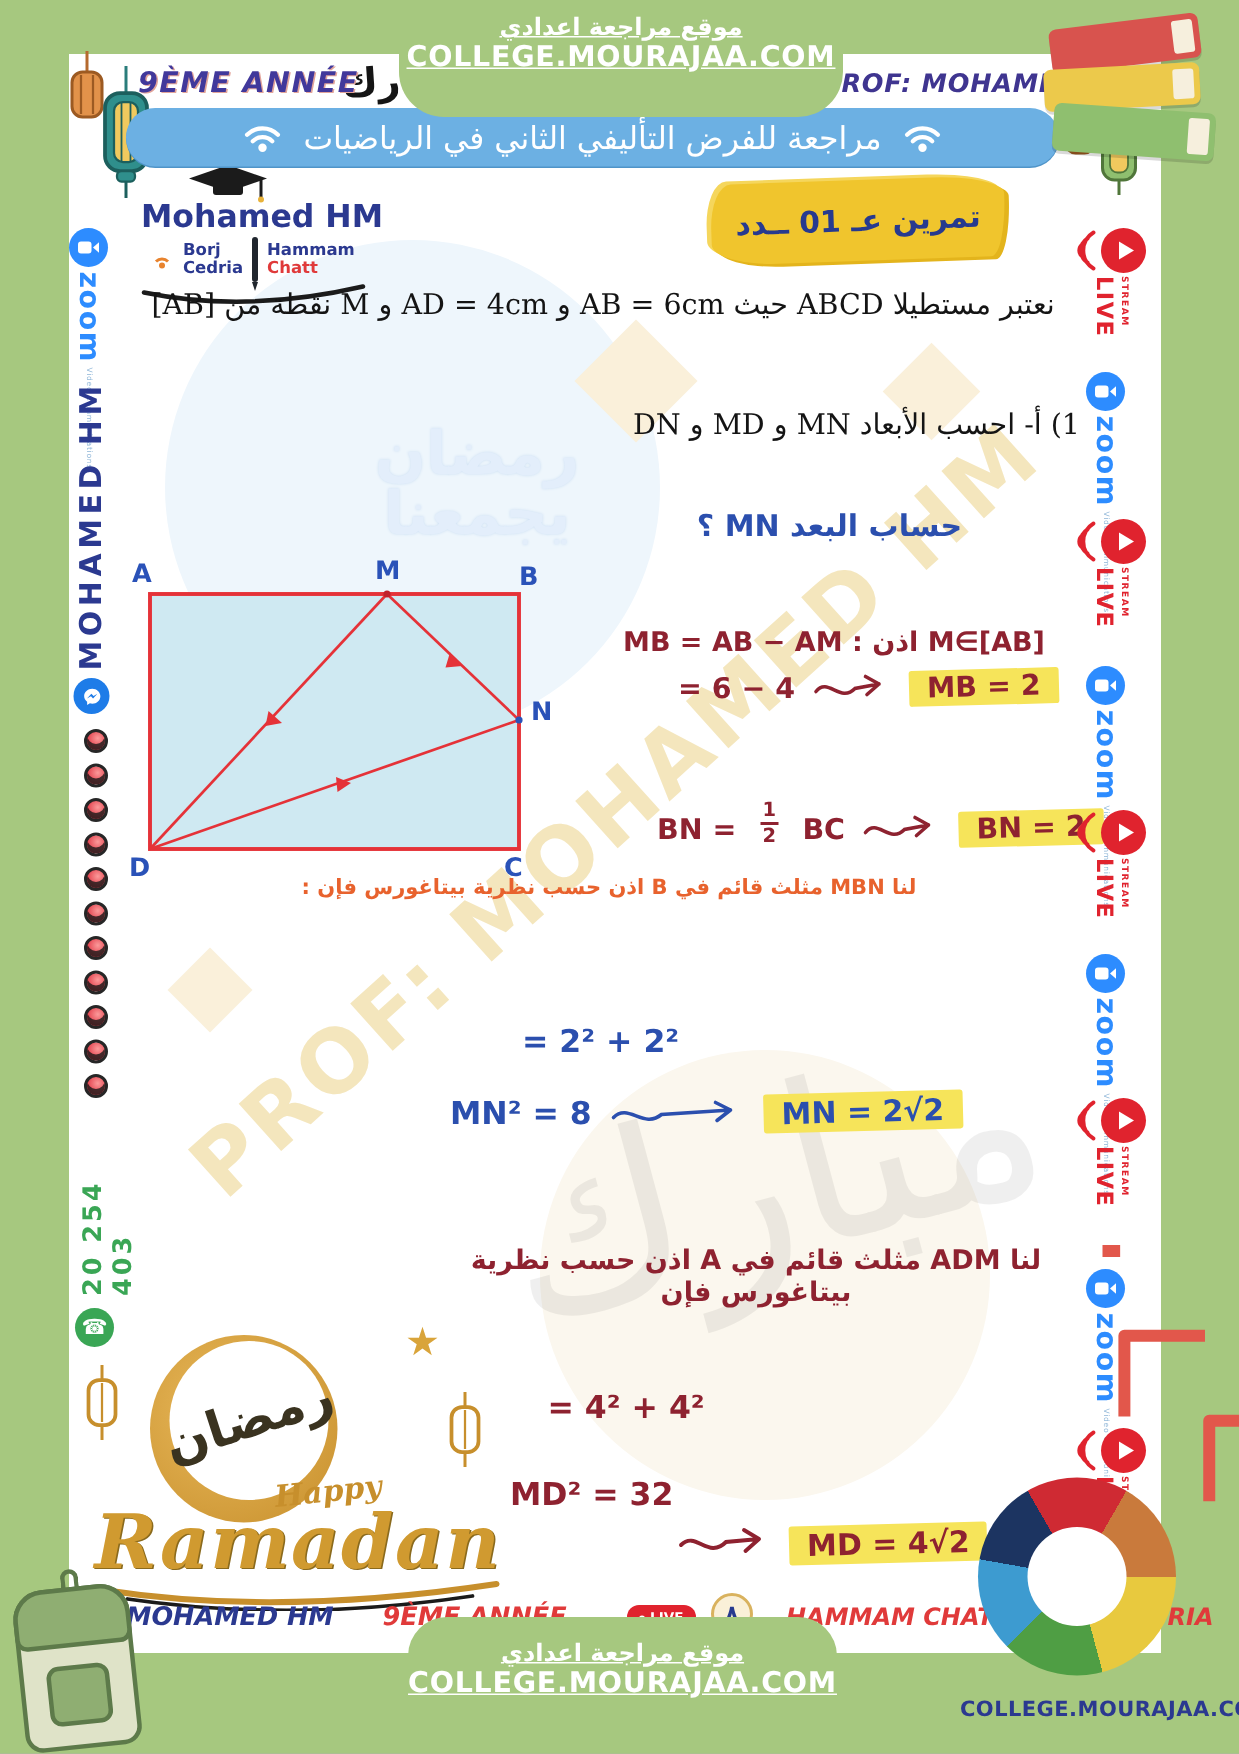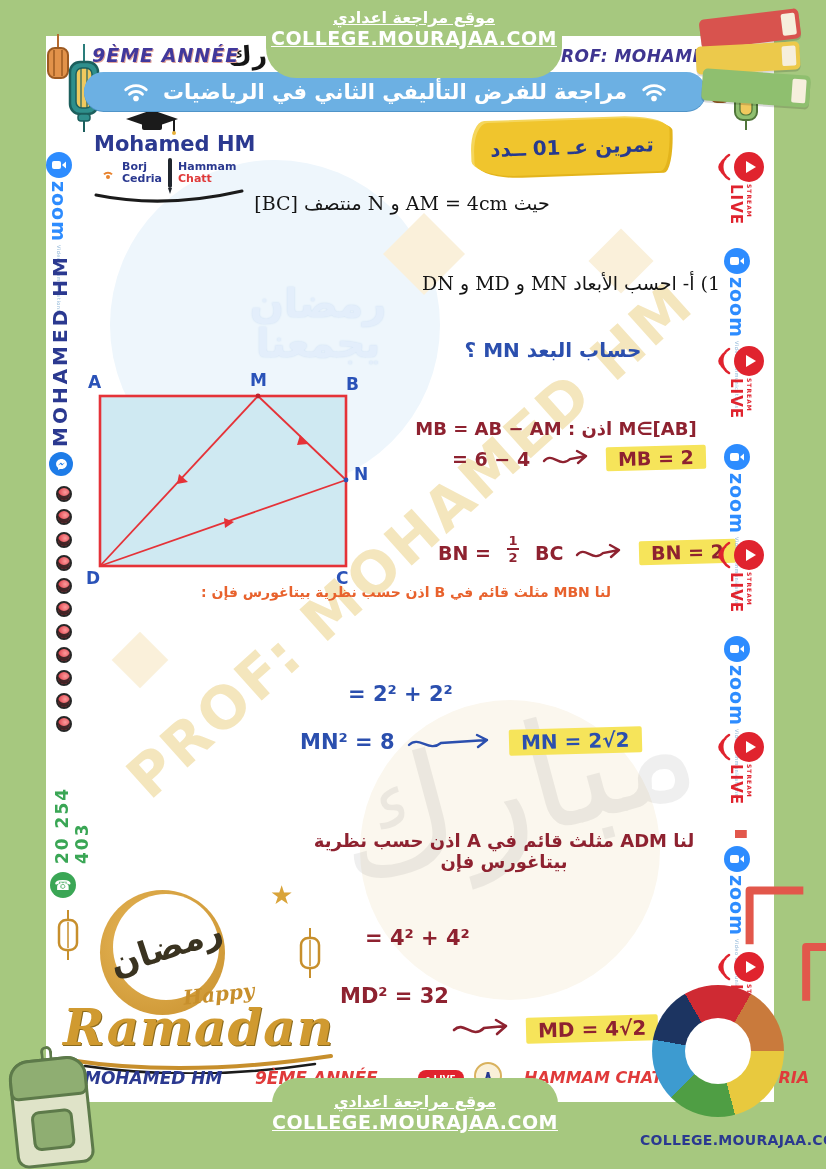--- a/index.html
+++ b/index.html
@@ -63,21 +63,21 @@
     z-index:4; transform:rotate(-4deg); font-weight:bold; }
   .online-script { position:absolute; left:398px; top:46px; font-size:25px; color:#2c2c2c;
     font-style:italic; font-family:"DejaVu Serif", serif; z-index:5; }
   .prof-top { position:absolute; left:548px; top:46px; font-size:17px; font-weight:bold;
     font-style:italic; color:#3f3590; z-index:5; letter-spacing:0.5px; }
 
   
   .banner { position:absolute; left:84px; top:72px; width:622px; height:39px;
     background:#6cb0e3; border-radius:21px; z-index:5; display:flex; align-items:center;
     justify-content:center; gap:14px; box-shadow:0 1px 0 #4f94c8; }
-  .banner-text { color:#fff; font-size:21px; font-weight:bold; direction:rtl; }
+  .banner-text { color:#fff; font-size:21px; font-weight:normal; direction:rtl; }
 
   
   .lantern { position:absolute; z-index:4; }
 
   
   .brand { position:absolute; left:94px; top:112px; width:170px; z-index:3; }
   .brand-cap { position:absolute; left:32px; top:-2px; width:52px; height:26px; }
   .brand-name { margin-top:20px; font-size:21px; font-weight:bold; color:#2b3990; }
   .brand-sub { display:flex; align-items:center; gap:6px; margin-top:2px; margin-left:6px; }
   .brand-col { display:flex; flex-direction:column; line-height:1.05; font-size:11px; font-weight:bold; }
@@ -332,21 +332,21 @@
     <svg class="brand-swoosh" width="150" height="16" viewBox="0 0 150 16">
       <path d="M2,6 Q70,20 148,2" stroke="#1b1b1b" stroke-width="3" fill="none" stroke-linecap="round"></path>
     </svg>
   </div>
 
   <div class="ex-badge">
     <span>تمرين عـ 01 ــدد</span>
   </div>
 
   <div class="problem">
-    <div>حيث AM = 4cm و N منتصف [BC]</div>
+    <div>نعتبر مستطيلا ABCD حيث AB = 6cm و AD = 4cm و M نقطة من [AB]</div>
   </div>
   <div class="question">1) أ- احسب الأبعاد MN و MD و DN</div>
 
   <svg class="figure" viewBox="0 0 300 228">
     <rect x="16" y="34" width="246" height="170" fill="#cfe9f2" stroke="#e53238" stroke-width="2.6"></rect>
     <line x1="16" y1="204" x2="174" y2="34" stroke="#e53238" stroke-width="1.8"></line>
     <line x1="174" y1="34" x2="262" y2="118" stroke="#e53238" stroke-width="1.8"></line>
     <line x1="16" y1="204" x2="262" y2="118" stroke="#e53238" stroke-width="1.8"></line>
     <circle cx="174" cy="34" r="2.4" fill="#c0222c"></circle>
     <circle cx="262" cy="118" r="2.4" fill="#2a52b8"></circle>

